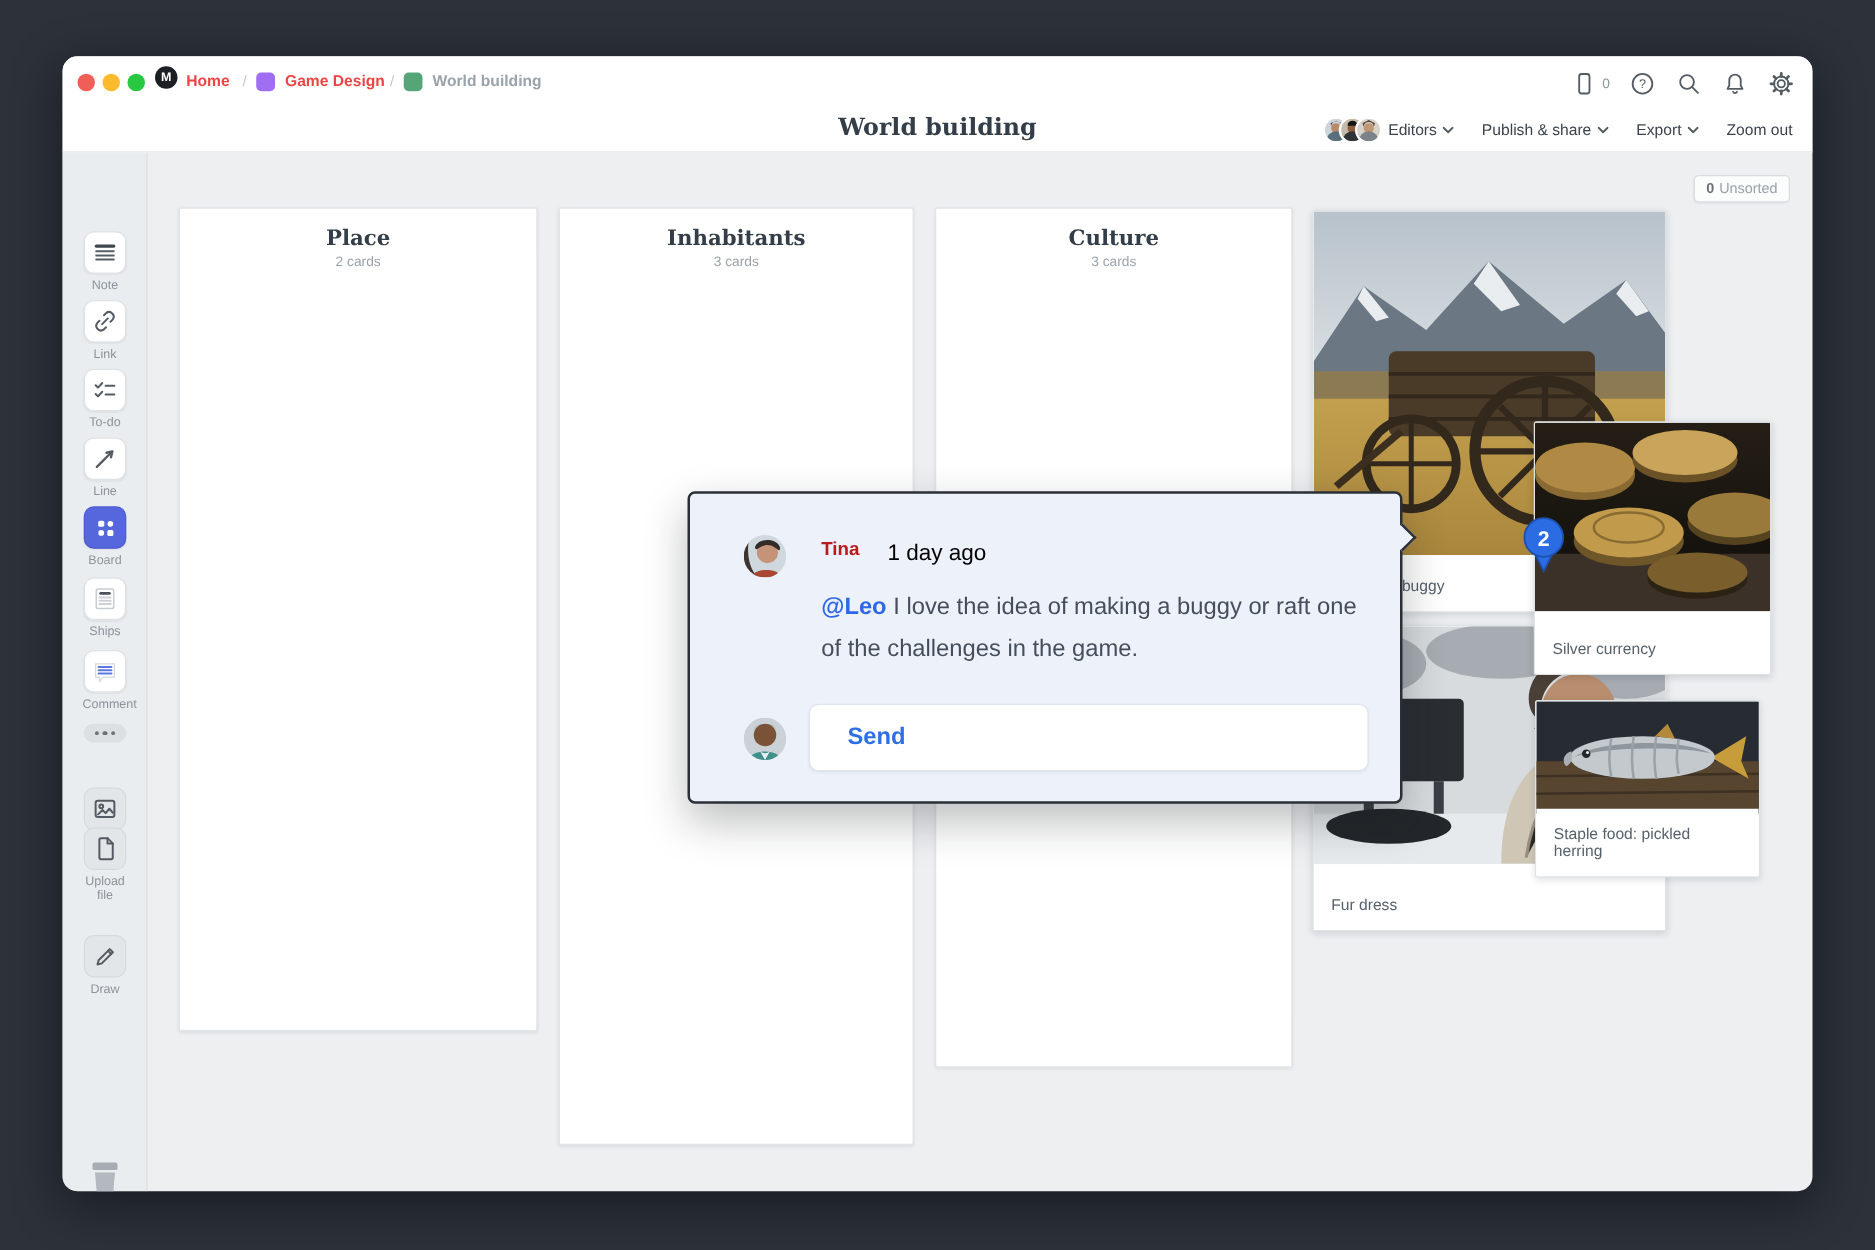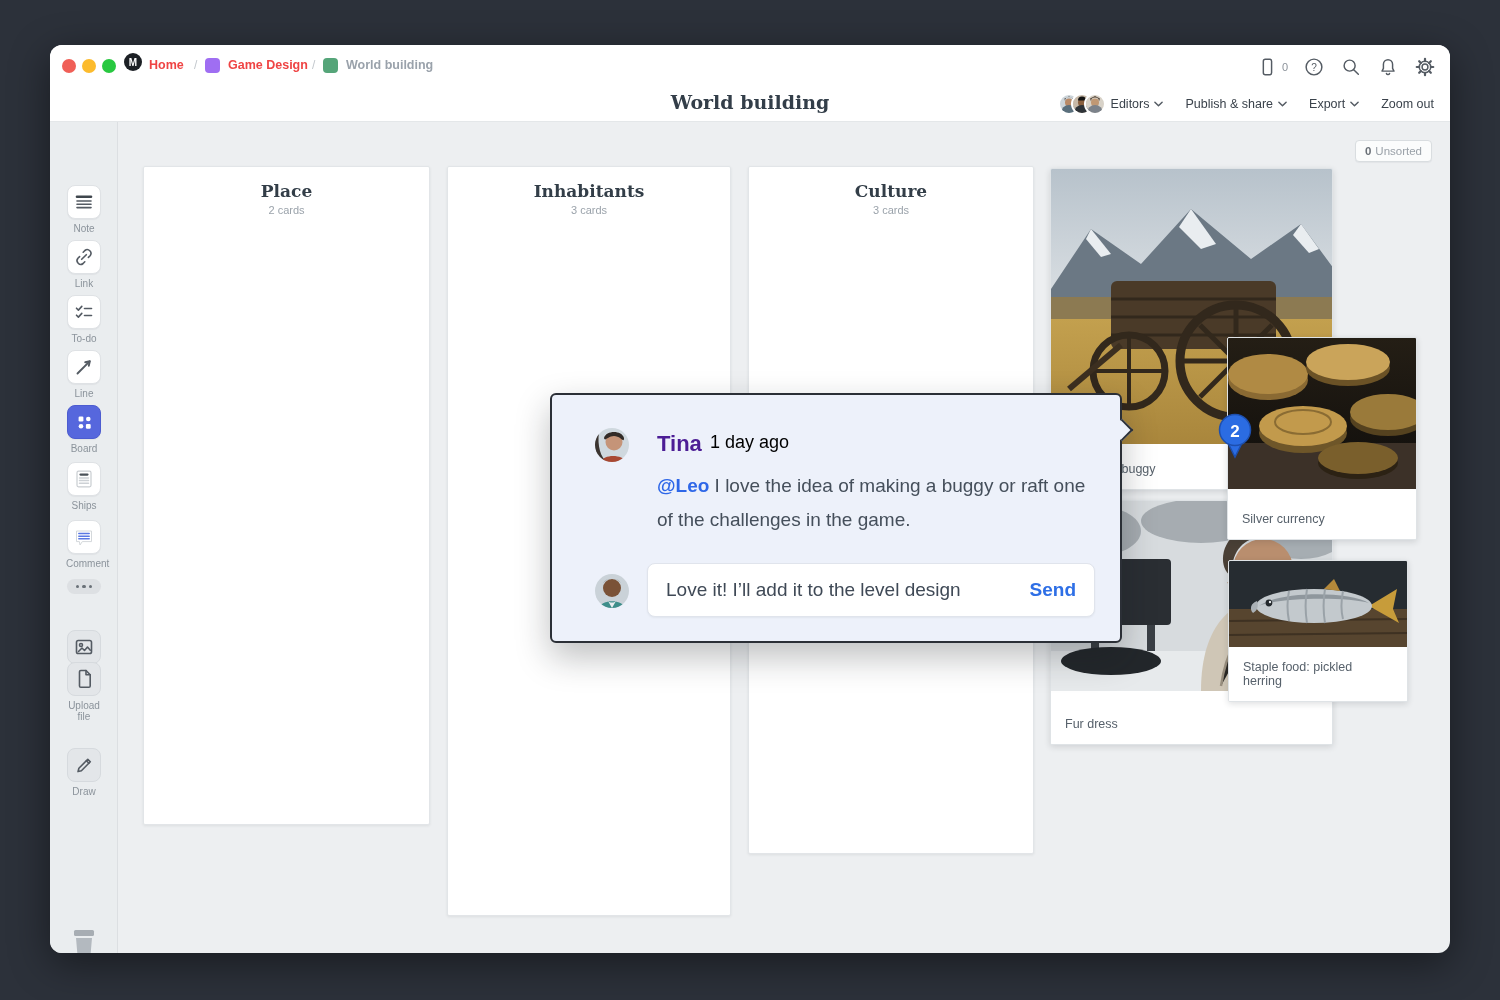--- a/index.html
+++ b/index.html
@@ -82,21 +82,21 @@
   
   .pin { position:absolute; left:1097px; top:291px; width:40px; height:48px; z-index:30; cursor:pointer; }
 
   
   .popup { position:absolute; left:432px; top:271px; width:572px; height:250px; background:#edf1fa;
     border:2px solid #2b2f36; border-radius:6px; z-index:40;
     box-shadow:0 14px 34px rgba(20,24,30,.28); }
   .popup-arrow { position:absolute; left:996px; top:300px; width:16px; height:16px; background:#edf1fa;
     border-top:2px solid #2b2f36; border-right:2px solid #2b2f36; transform:rotate(45deg); z-index:41; }
   .pp-avatar { position:absolute; width:34px; height:34px; border-radius:50%; overflow:hidden; }
-  .pp-name { position:absolute; left:105px; top:36px; font-size:22px; font-weight:bold; color:#4c1d95; }
+  .pp-name { position:absolute; left:105px; top:36px; font-size:15px; font-weight:bold; color:#b91c1c; }
   .pp-time { position:absolute; left:158px; top:37px; font-size:18px; color:#000000; }
   .pp-body { position:absolute; left:105px; top:74px; width:430px; font-size:19px; color:#454f5b; line-height:34px; }
   .pp-mention { color:#2e67e8; font-weight:bold; }
   .reply-box { position:absolute; left:95px; top:168px; width:448px; height:54px; background:#fff;
     border:1px solid #e0e4ec; border-radius:8px; box-shadow:0 1px 2px rgba(40,45,55,.06);
     display:flex; align-items:center; padding:0 18px; cursor:text; }
   .reply-text { flex:1; font-size:19px; color:#3f4956; white-space:nowrap; overflow:hidden; }
   .send-btn { font-size:19px; font-weight:bold; color:#2e6fe6; cursor:pointer; margin-left:12px; }
 
   .ico { stroke:#545b63; fill:none; stroke-width:1.6; stroke-linecap:round; stroke-linejoin:round; }
@@ -657,20 +657,19 @@
         <div class="pp-avatar" style="left:43px;top:179px">
           <svg width="34" height="34" viewBox="0 0 34 34">
               <rect width="34" height="34" fill="#cad2d8"></rect>
               <circle cx="17" cy="14" r="9" fill="#7a5237"></circle>
               <path d="M8 11 C8 3 26 3 26 11 C26 7 22 5 17 5 C12 5 8 7 8 11z" fill="#17130f"></path>
               <path d="M4 34 C6 25 28 25 30 34z" fill="#3e8e8a"></path>
               <path d="M13 27 L17 34 L21 27 C19 29 15 29 13 27z" fill="#e9edef"></path>
             </svg>
         </div>
         <div class="reply-box">
-          <span class="reply-text">Love it! I’ll add it to the level design</span>
           <span class="send-btn">Send</span>
         </div>
       </div>
 
     </div>
   </div>
 </div>
 
 </body></html>

